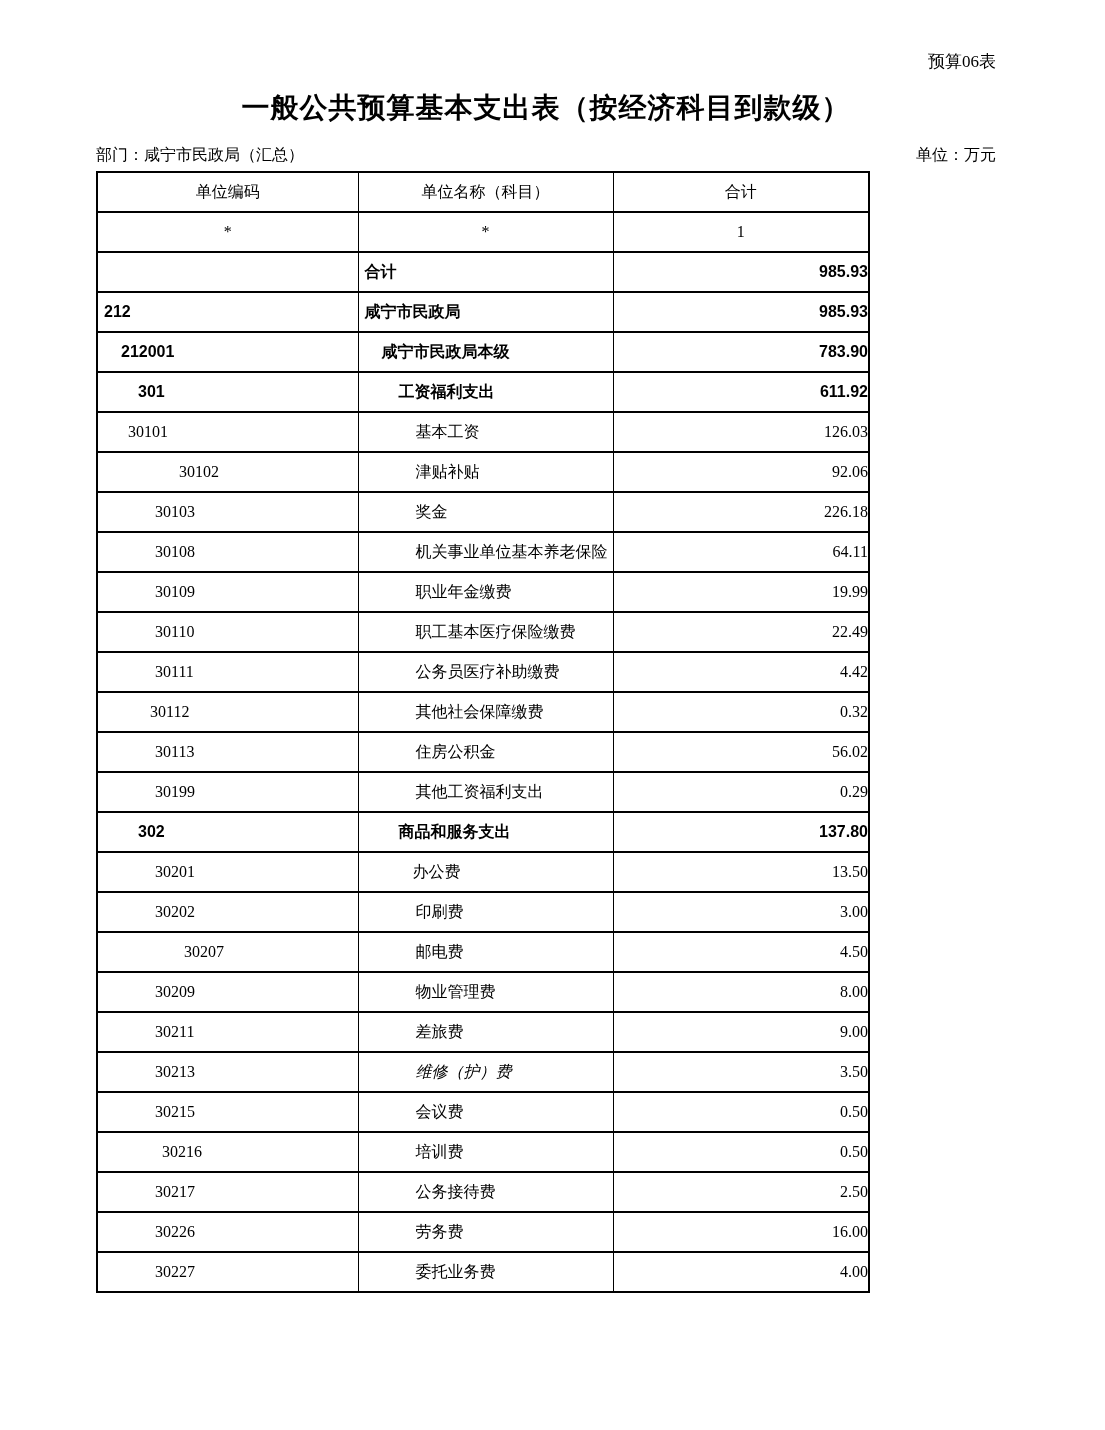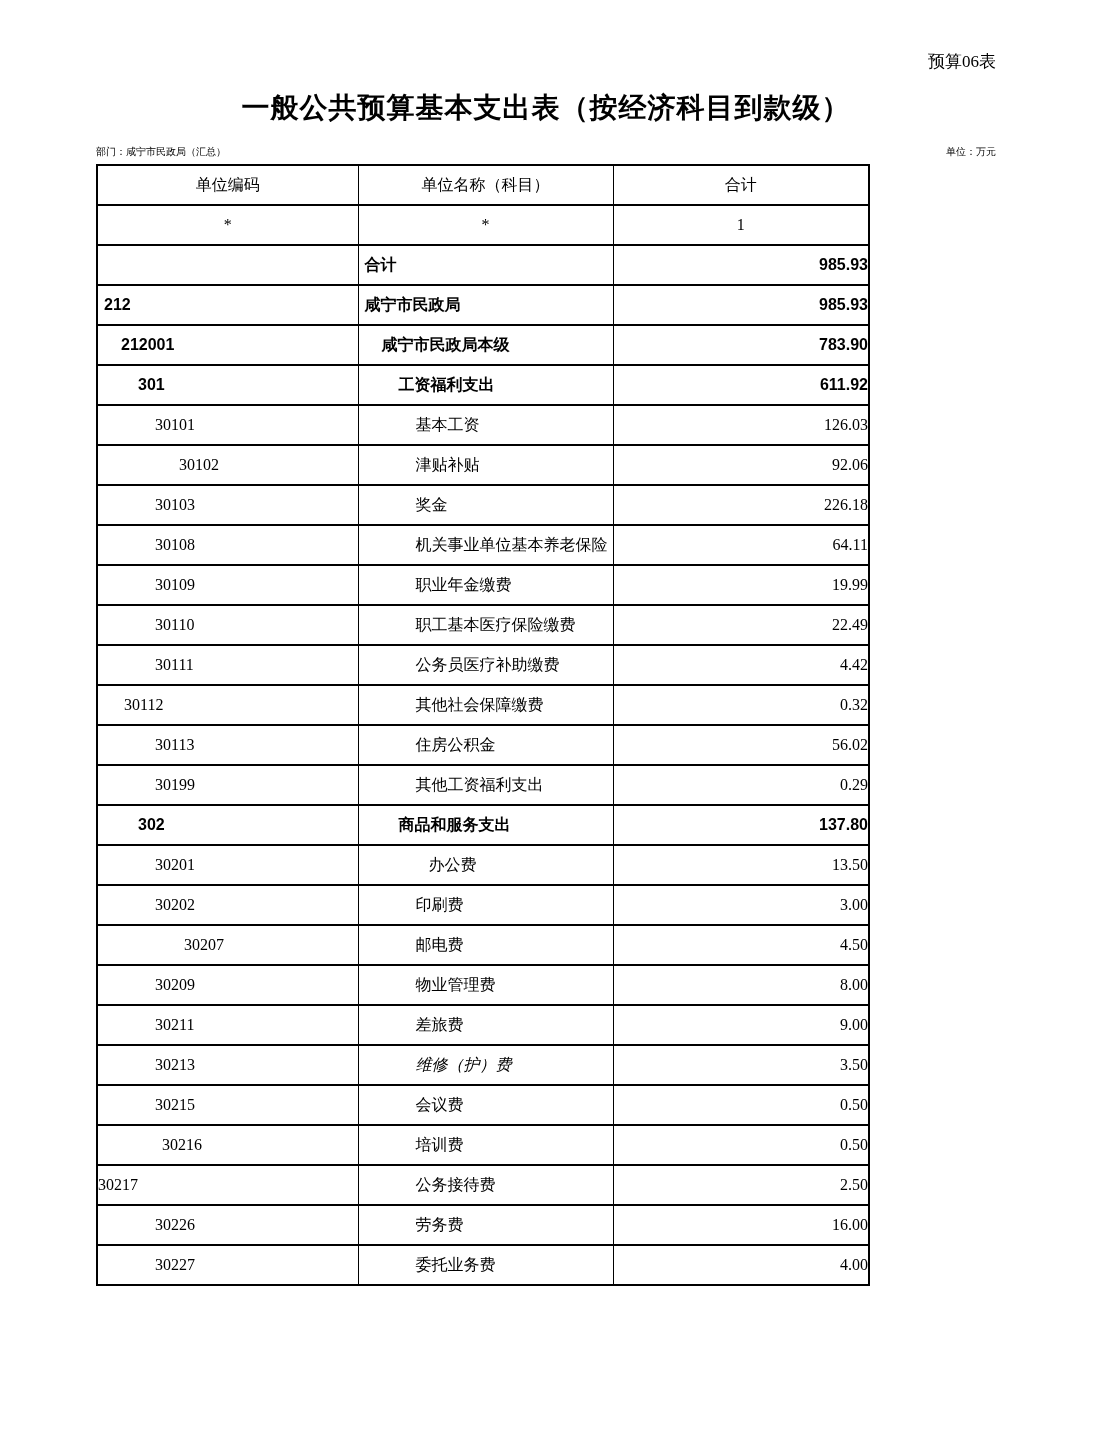--- a/index.html
+++ b/index.html
@@ -15,21 +15,21 @@
     font-family:"Liberation Serif", serif;
   }
   .title {
     text-align:center; margin-top:16px;
     font-family:"Liberation Sans", sans-serif;
     font-weight:bold; font-size:28px; letter-spacing:1px;
     white-space:nowrap;
   }
   .meta {
     display:flex; justify-content:space-between; align-items:flex-end;
-    font-size:10px; margin-top:18px; margin-bottom:5px;
+    font-size:16px; margin-top:18px; margin-bottom:5px;
   }
   table.budget {
     border-collapse:collapse; table-layout:fixed;
     width:772px; border:2px solid #000;
   }
   table.budget th, table.budget td {
     border:solid #000;
     border-width:2px 1px; 
     padding:0; font-weight:normal; font-size:16px;
     height:38px; vertical-align:middle;
@@ -93,21 +93,21 @@
           <td class="code-cell" style="padding-left: 23px;">212001</td>
           <td class="name-cell" style="padding-left: 23px;">咸宁市民政局本级</td>
           <td class="value-cell">783.90</td>
         </tr>
         <tr class="bold">
           <td class="code-cell" style="padding-left: 40px;">301</td>
           <td class="name-cell" style="padding-left: 40px;">工资福利支出</td>
           <td class="value-cell">611.92</td>
         </tr>
         <tr>
-          <td class="code-cell" style="padding-left: 57px;">30101</td>
+          <td class="code-cell" style="padding-left: 30px;">30101</td>
           <td class="name-cell" style="padding-left: 57px;">基本工资</td>
           <td class="value-cell">126.03</td>
         </tr>
         <tr>
           <td class="code-cell" style="padding-left: 81px;">30102</td>
           <td class="name-cell" style="padding-left: 57px;">津贴补贴</td>
           <td class="value-cell">92.06</td>
         </tr>
         <tr>
           <td class="code-cell" style="padding-left: 57px;">30103</td>
@@ -128,42 +128,42 @@
           <td class="code-cell" style="padding-left: 57px;">30110</td>
           <td class="name-cell" style="padding-left: 57px;">职工基本医疗保险缴费</td>
           <td class="value-cell">22.49</td>
         </tr>
         <tr>
           <td class="code-cell" style="padding-left: 57px;">30111</td>
           <td class="name-cell" style="padding-left: 57px;">公务员医疗补助缴费</td>
           <td class="value-cell">4.42</td>
         </tr>
         <tr>
-          <td class="code-cell" style="padding-left: 26px;">30112</td>
+          <td class="code-cell" style="padding-left: 52px;">30112</td>
           <td class="name-cell" style="padding-left: 57px;">其他社会保障缴费</td>
           <td class="value-cell">0.32</td>
         </tr>
         <tr>
           <td class="code-cell" style="padding-left: 57px;">30113</td>
           <td class="name-cell" style="padding-left: 57px;">住房公积金</td>
           <td class="value-cell">56.02</td>
         </tr>
         <tr>
           <td class="code-cell" style="padding-left: 57px;">30199</td>
           <td class="name-cell" style="padding-left: 57px;">其他工资福利支出</td>
           <td class="value-cell">0.29</td>
         </tr>
         <tr class="bold">
           <td class="code-cell" style="padding-left: 40px;">302</td>
           <td class="name-cell" style="padding-left: 40px;">商品和服务支出</td>
           <td class="value-cell">137.80</td>
         </tr>
         <tr>
           <td class="code-cell" style="padding-left: 57px;">30201</td>
-          <td class="name-cell" style="padding-left: 70px;">办公费</td>
+          <td class="name-cell" style="padding-left: 54px;">办公费</td>
           <td class="value-cell">13.50</td>
         </tr>
         <tr>
           <td class="code-cell" style="padding-left: 57px;">30202</td>
           <td class="name-cell" style="padding-left: 57px;">印刷费</td>
           <td class="value-cell">3.00</td>
         </tr>
         <tr>
           <td class="code-cell" style="padding-left: 86px;">30207</td>
           <td class="name-cell" style="padding-left: 57px; margin-top: 14px;">邮电费</td>
@@ -188,21 +188,21 @@
           <td class="code-cell" style="padding-left: 57px;">30215</td>
           <td class="name-cell" style="padding-left: 57px;">会议费</td>
           <td class="value-cell">0.50</td>
         </tr>
         <tr>
           <td class="code-cell" style="padding-left: 64px;">30216</td>
           <td class="name-cell" style="padding-left: 57px;">培训费</td>
           <td class="value-cell">0.50</td>
         </tr>
         <tr>
-          <td class="code-cell" style="">30217</td>
+          <td class="code-cell" style="padding-left: 57px;">30217</td>
           <td class="name-cell" style="padding-left: 57px;">公务接待费</td>
           <td class="value-cell">2.50</td>
         </tr>
         <tr>
           <td class="code-cell" style="padding-left: 57px;">30226</td>
           <td class="name-cell" style="padding-left: 57px;">劳务费</td>
           <td class="value-cell">16.00</td>
         </tr>
         <tr>
           <td class="code-cell" style="padding-left: 57px;">30227</td>

